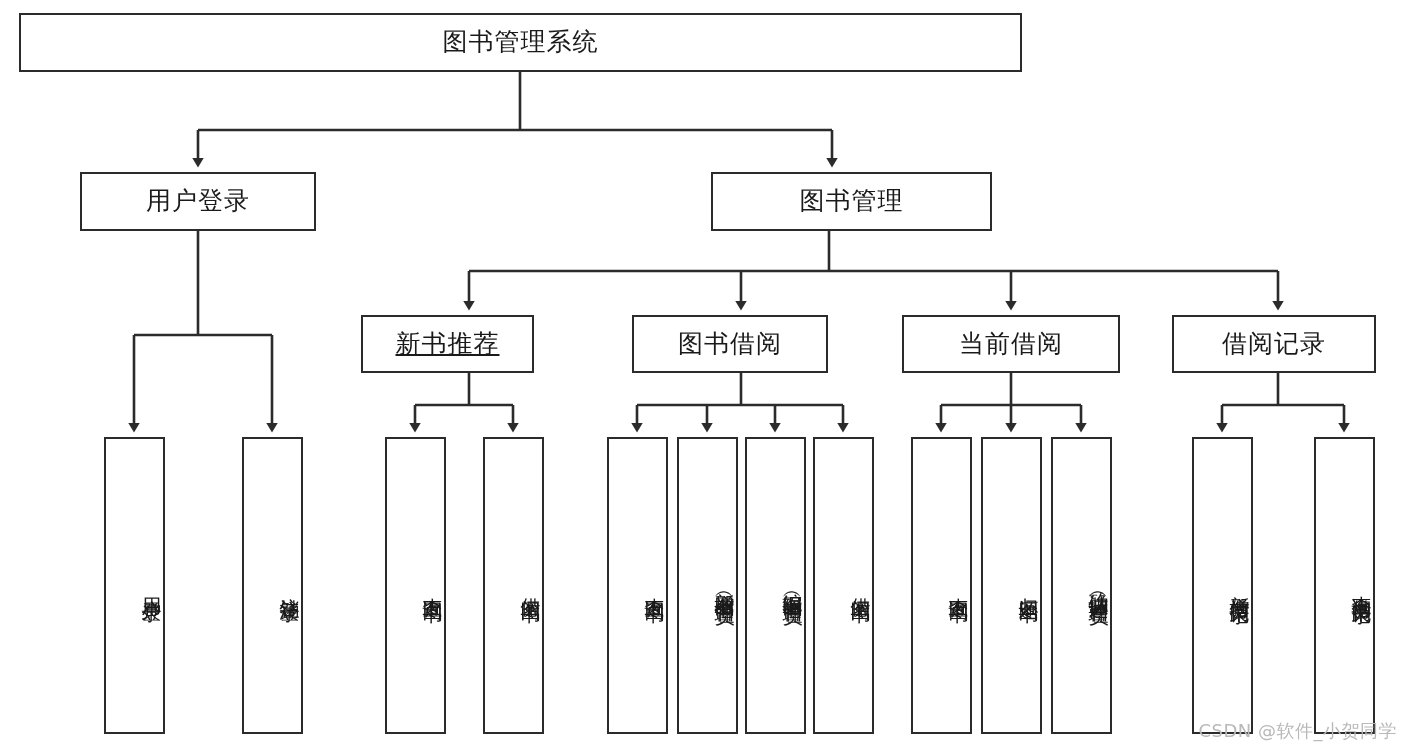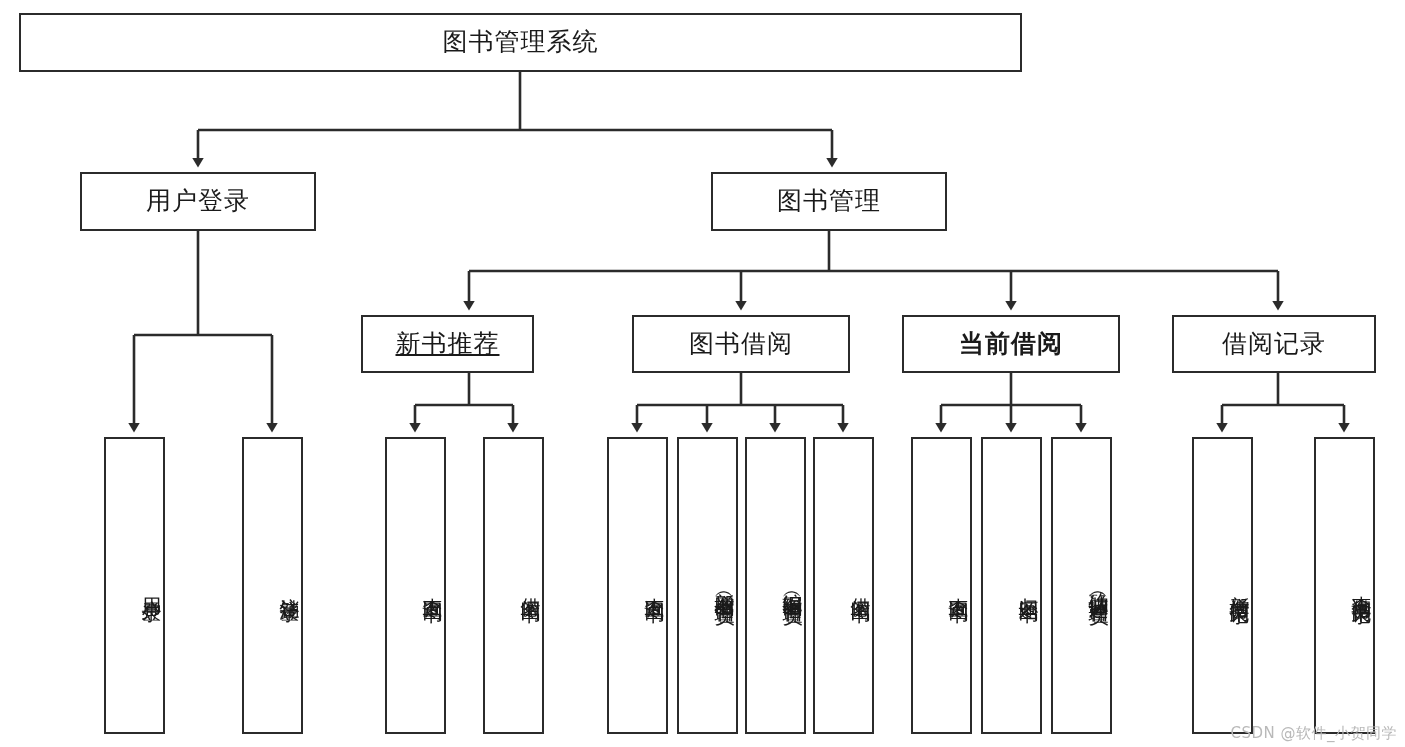--- a/index.html
+++ b/index.html
@@ -51,21 +51,21 @@
   .node.vert > span {
     writing-mode: vertical-rl;
     text-orientation: upright;
     display: block;
   }
   .node-root { font-size: 22px; }
   #watermark {
     position: absolute;
     right: 8px;
     bottom: 4px;
-    font-size: 15px;
+    font-size: 18px;
     color: #b9b9b9;
     white-space: nowrap;
     letter-spacing: 0.5px;
   }
 </style>
 </head>
 <body>
 
 <div id="diagram">
 
@@ -119,31 +119,31 @@
     </g>
   </svg>
 
   <div class="node horiz node-root" style="left:19px; top:13px; width:1003px; height:59px;">
     <span>图书管理系统</span>
   </div>
 
   <div class="node horiz" style="left:80px; top:172px; width:236px; height:59px;">
     <span>用户登录</span>
   </div>
-  <div class="node horiz" style="left:711px; top:172px; width:236px; height:59px;">
+  <div class="node horiz" style="left:711px; top:172px; width:281px; height:59px;">
     <span>图书管理</span>
   </div>
 
   <div class="node horiz" style="left:361px; top:315px; width:173px; height:58px;text-decoration:underline;">
     <span>新书推荐</span>
   </div>
-  <div class="node horiz" style="left:632px; top:315px; width:218px; height:58px;">
+  <div class="node horiz" style="left:632px; top:315px; width:196px; height:58px;">
     <span>图书借阅</span>
   </div>
-  <div class="node horiz" style="left:902px; top:315px; width:218px; height:58px;font-weight:bold;">
+  <div class="node horiz" style="left:902px; top:315px; width:218px; height:58px;">
     <span>当前借阅</span>
   </div>
   <div class="node horiz" style="left:1172px; top:315px; width:204px; height:58px;">
     <span>借阅记录</span>
   </div>
 
   <div class="node vert" style="left:104px; top:437px; width:61px; height:297px;">
     <span>用户登录</span>
   </div>
   <div class="node vert" style="left:242px; top:437px; width:61px; height:297px;">

